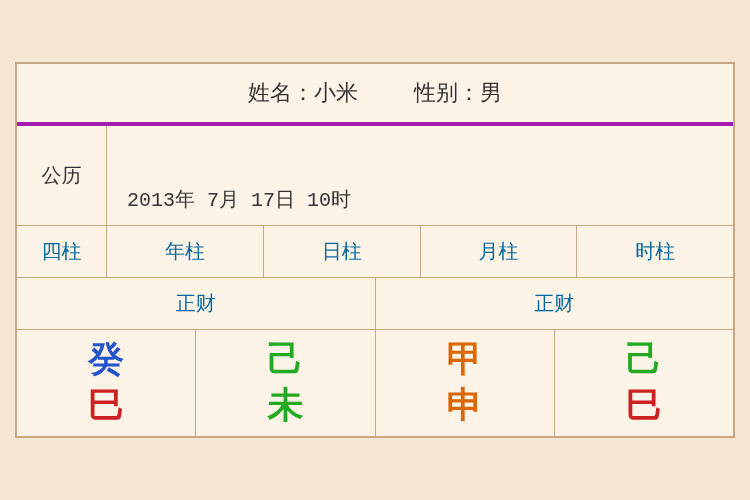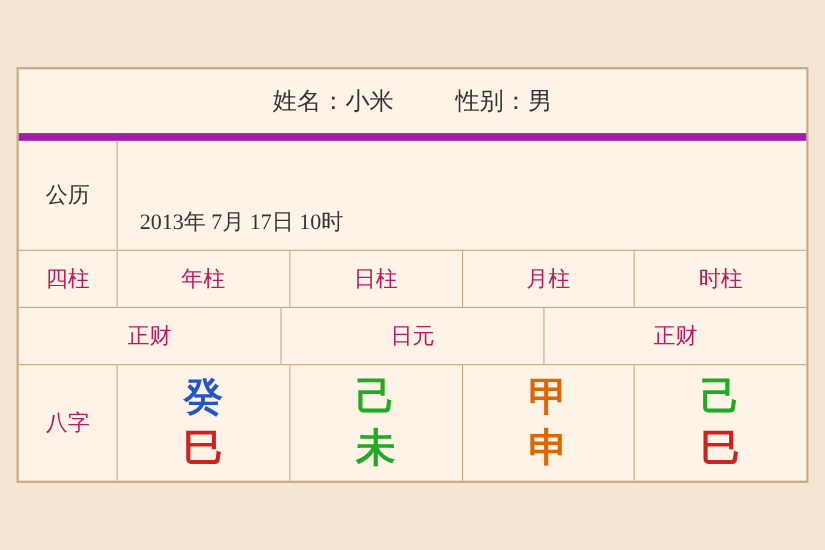--- a/index.html
+++ b/index.html
@@ -15,31 +15,32 @@
     .container {
       width: 720px;
       background: #fdf3e7;
       border: 2px solid #c8a882;
     }
     .header-row {
       display: flex;
       justify-content: center;
       align-items: center;
       padding: 14px 40px;
-      border-bottom: 7px solid #a21caf;
+      border-bottom: 4px solid #a21caf;
       gap: 56px;
     }
     .header-item {
       font-size: 22px;
       color: #333;
       font-weight: normal;
     }
     .info-row {
       display: flex;
       border-bottom: 1.5px solid #c8a882;
+      font-family: Liberation Mono, monospace;
     }
     .info-row .label-cell {
       width: 90px;
       min-width: 90px;
       display: flex;
       align-items: center;
       justify-content: center;
       font-size: 20px;
       color: #333;
       border-right: 1.5px solid #c8a882;
@@ -61,21 +62,21 @@
     .table-row:last-child {
       border-bottom: none;
     }
     .cell {
       flex: 1;
       display: flex;
       align-items: center;
       justify-content: center;
       padding: 12px 8px;
       font-size: 20px;
-      color: #be185d;
+      color: #0369a1;
       border-right: 1.5px solid #c8a882;
       text-align: right;
     }
     .cell:last-child {
       border-right: none;
     }
     .cell.row-label {
       width: 90px;
       min-width: 90px;
       flex: none;
@@ -127,26 +128,24 @@
   <div class="table-row">
     <div class="cell row-label">四柱</div>
     <div class="cell">年柱</div>
     <div class="cell">日柱</div>
     <div class="cell">月柱</div>
     <div class="cell">时柱</div>
   </div>
 
   <div class="table-row">
     <div class="cell">正财</div>
-    <div class="cell">日元</div>
     <div class="cell">正财</div>
   </div>
 
   <div class="table-row">
-    <div class="cell row-label">八字</div>
 
     <div class="bazhi-cell">
       <span class="char-top color-blue">癸</span>
       <span class="char-bottom color-red">巳</span>
     </div>
 
     <div class="bazhi-cell">
       <span class="char-top color-green">己</span>
       <span class="char-bottom color-green">未</span>
     </div>

